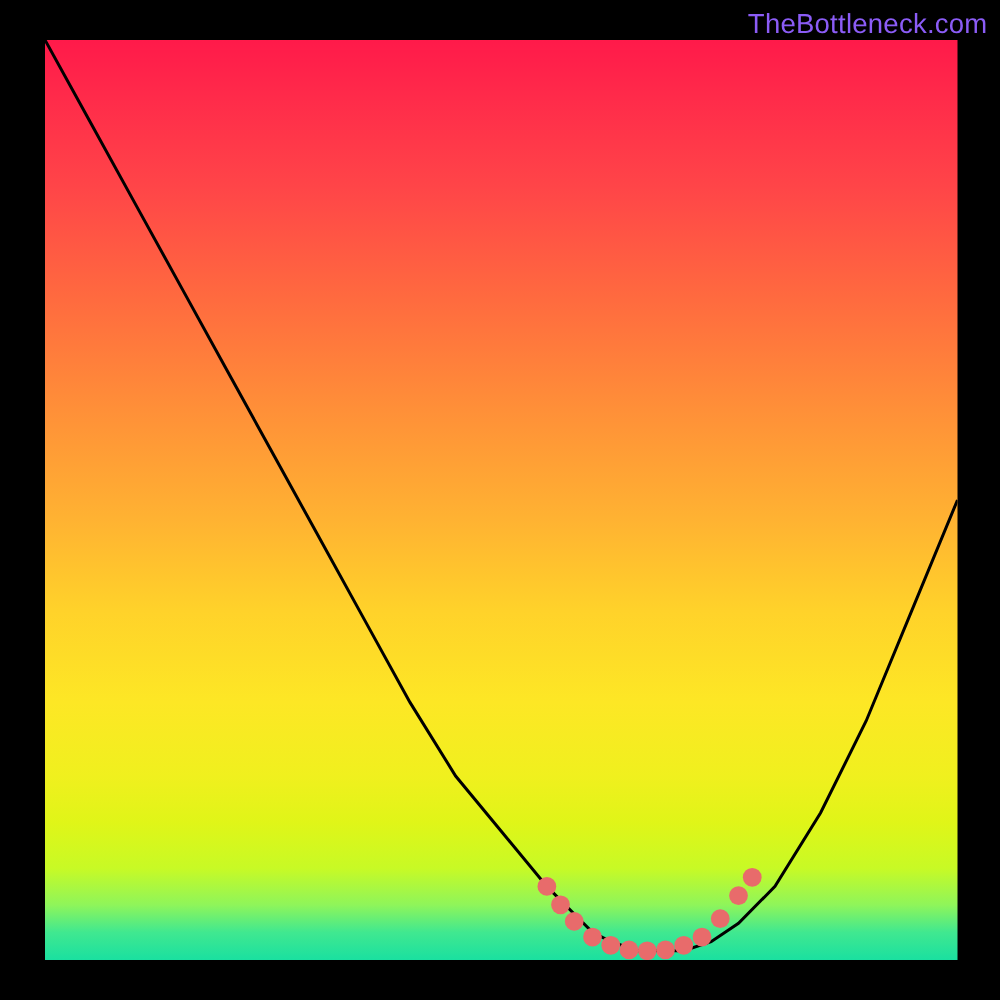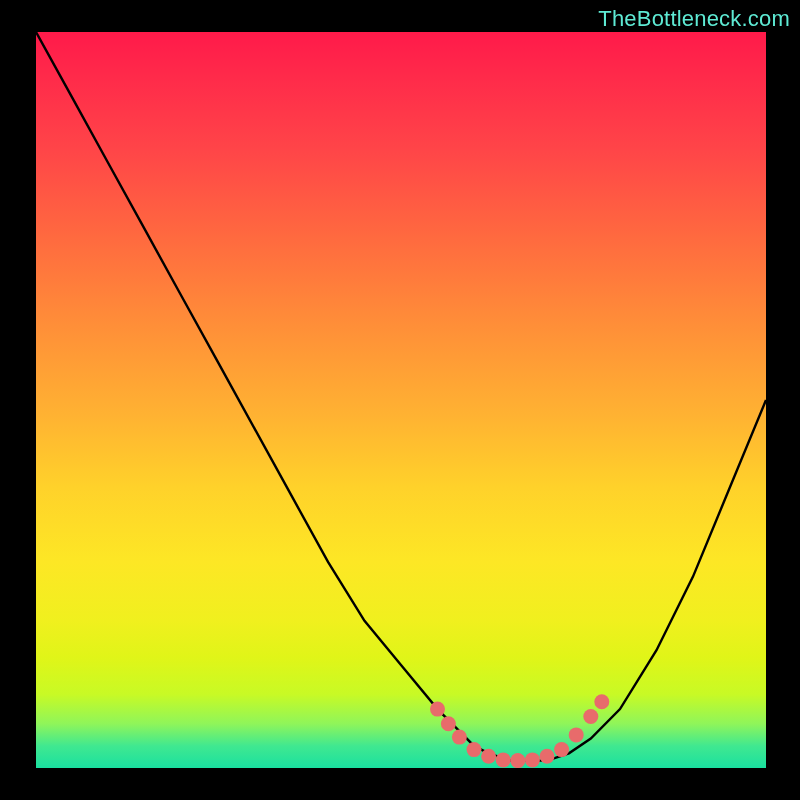--- a/index.html
+++ b/index.html
@@ -8,21 +8,21 @@
     height: 800px;
     background: #000;
     position: relative;
     font-family: Arial, sans-serif;
     overflow: hidden;
   }
   .watermark {
     position: absolute;
     top: 6px;
     right: 10px;
-    color: #5eead4;
+    color: #8b5cf6;
     font-size: 22px;
     font-weight: 500;
     z-index: 10;
     letter-spacing: 0.2px;
   }
   .plot-area {
     position: absolute;
     left: 36px;
     top: 32px;
     width: 730px;

